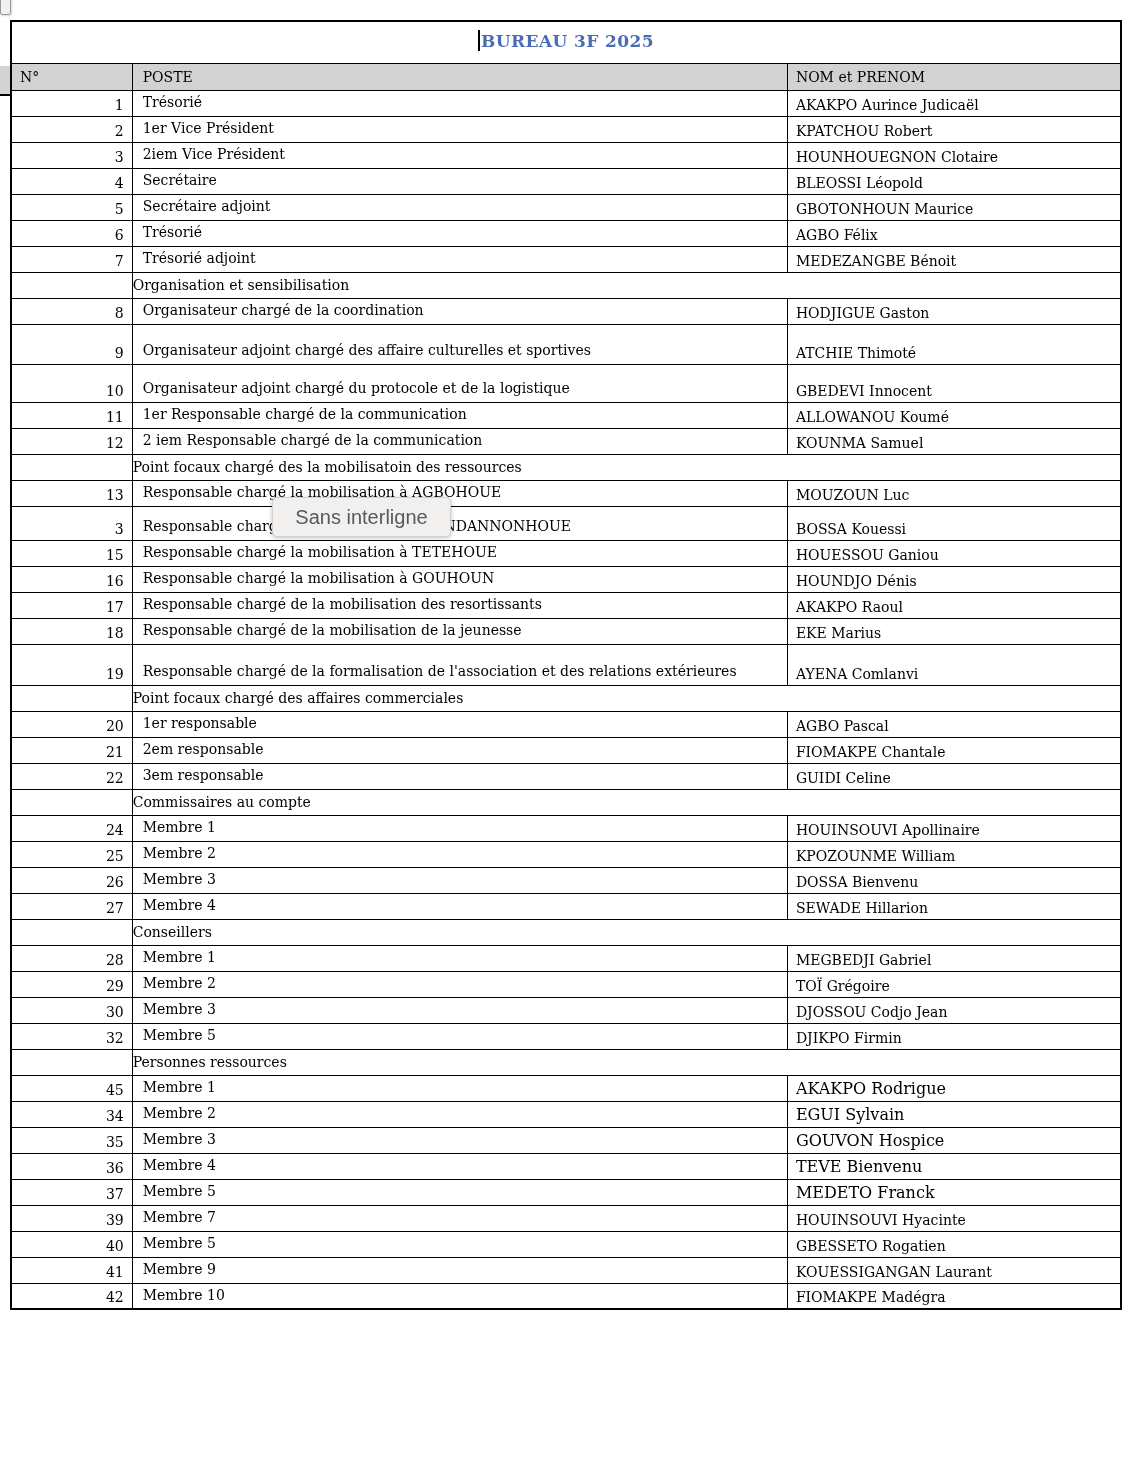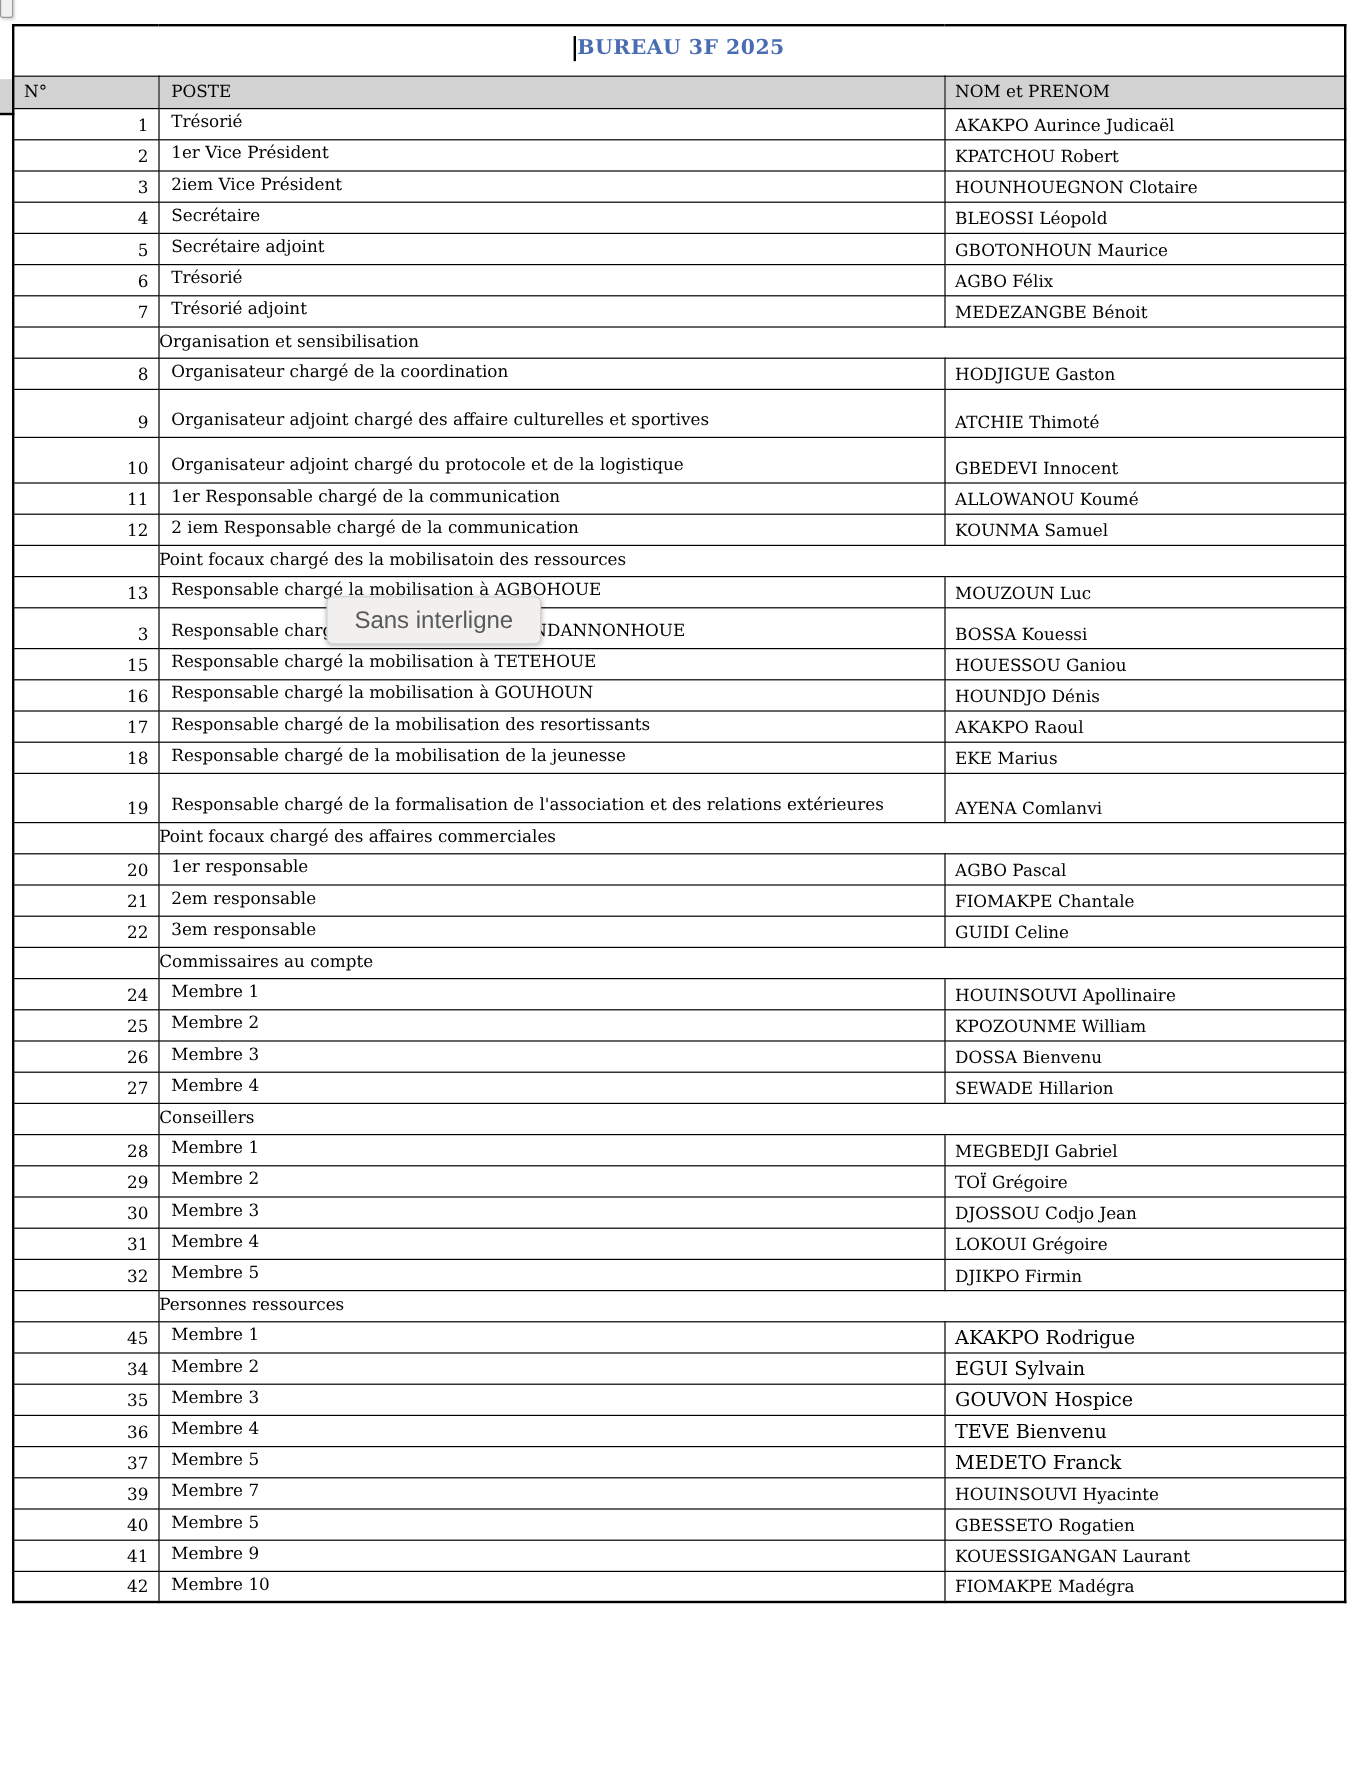--- a/index.html
+++ b/index.html
@@ -258,25 +258,20 @@
           <td class="num">29</td>
           <td class="poste">Membre 2</td>
           <td class="nom">TOÏ Grégoire</td>
         </tr>
         <tr class="body-row">
           <td class="num">30</td>
           <td class="poste">Membre 3</td>
           <td class="nom">DJOSSOU Codjo Jean</td>
         </tr>
         <tr class="body-row">
-          <td class="num">31</td>
-          <td class="poste">Membre 4</td>
-          <td class="nom">LOKOUI Grégoire</td>
-        </tr>
-        <tr class="body-row">
           <td class="num">32</td>
           <td class="poste">Membre 5</td>
           <td class="nom">DJIKPO Firmin</td>
         </tr>
         <tr class="section-row">
           <td class="num"></td>
           <td colspan="2" class="section-label">Personnes ressources</td>
         </tr>
         <tr class="body-row">
           <td class="num">45</td>

